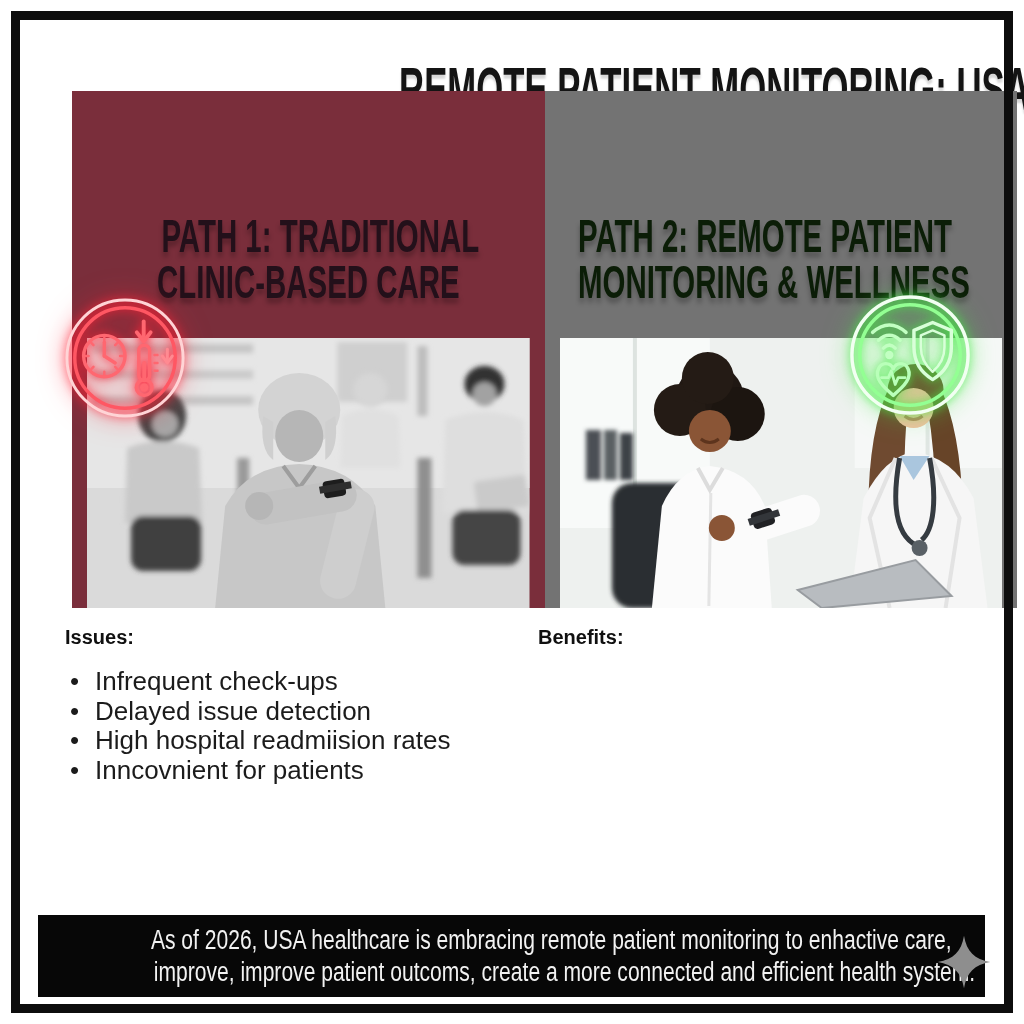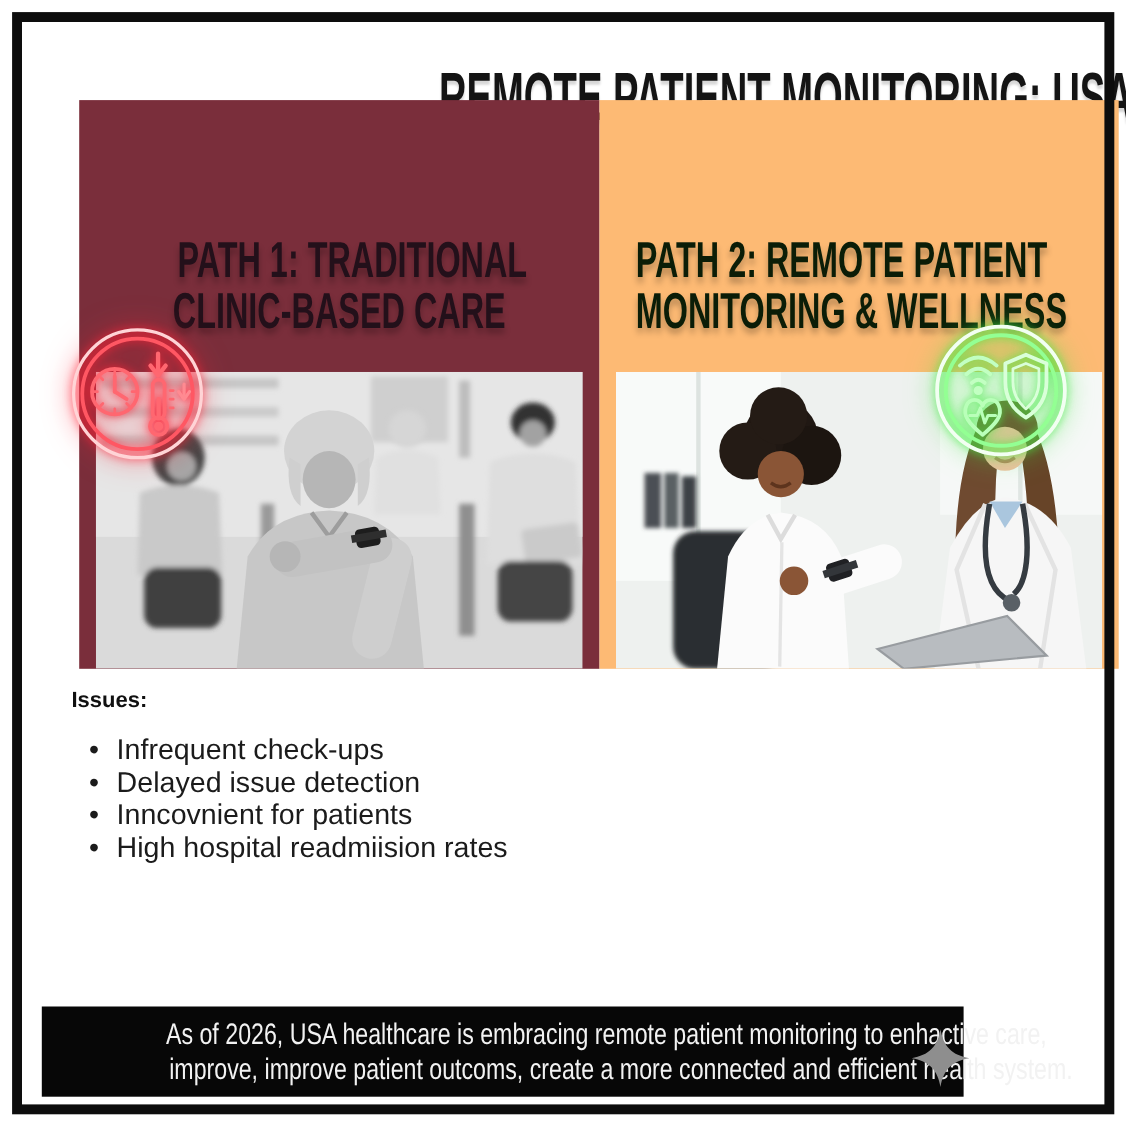--- a/index.html
+++ b/index.html
@@ -35,26 +35,26 @@
     filter:drop-shadow(0 0 4px rgba(255,35,55,.95)) drop-shadow(0 0 12px rgba(255,35,55,.55));}
   .neon-green{left:846px;top:291px;
     filter:drop-shadow(0 0 4px rgba(70,235,70,.95)) drop-shadow(0 0 12px rgba(70,235,70,.55));}
 
   
   .lists{position:absolute;left:65px;top:620px;width:925px;display:flex;color:#161616;}
   .col{box-sizing:border-box;}
   .col-issues{width:448px;}
   .col-benefits{width:452px;margin-left:25px;}
   .col h3{margin:0 0 13px 0;font-size:20px;line-height:34px;color:#101010;}
-  .col ul{list-style:none;margin:11px;padding:0;}
+  .col ul{list-style:none;margin:0;padding:0;}
   .col li{position:relative;padding-left:30px;font-size:26px;line-height:29.5px;color:#1b1b1b;}
   .col li::before{content:"\2022";position:absolute;left:5px;top:0;}
 
   
-  .banner{position:absolute;left:38px;top:915px;width:838px;height:82px;background:#070707;
+  .banner{position:absolute;left:38px;top:915px;width:947px;height:82px;background:#070707;
           display:flex;flex-direction:column;justify-content:center;text-align:center;z-index:5;}
   .banner p{margin:1px 0;font-size:27px;line-height:30px;color:#f2f2f2;}
   .banner .cond{display:inline-block;transform:scaleX(0.78);transform-origin:50% 50%;white-space:nowrap;}
   .sparkle{position:absolute;right:-7px;top:19px;width:56px;height:56px;z-index:6;}
 </style>
 </head>
 <body>
 
 <div class="page">
   <div class="frame"></div>
@@ -115,21 +115,21 @@
             <rect x="242" y="150" width="36" height="112" rx="18" transform="rotate(14 260 206)" fill="#cecece"></rect>
             <rect x="162" y="148" width="108" height="32" rx="16" transform="rotate(-10 216 164)" fill="#c2c2c2"></rect>
             <circle cx="172" cy="168" r="14" fill="#b6b6b6"></circle>
             <rect x="236" y="142" width="22" height="17" rx="4" fill="#1d1d1d" transform="rotate(-10 247 150)"></rect>
             <rect x="232" y="146" width="32" height="7" fill="#2e2e2e" transform="rotate(-10 248 149)"></rect>
           </g>
         </svg>
       </div>
     </section>
 
-    <section class="panel panel-right" style="background:#fdba74;">
+    <section class="panel panel-right" style="background:#737373;">
       <h2 class="panel-header">
         <span class="line"><span class="cond">PATH 2: REMOTE PATIENT</span></span>
         <span class="line"><span class="cond">MONITORING &amp; WELLNESS</span></span>
       </h2>
       <div class="photo">
         <svg viewBox="0 0 443 270" preserveAspectRatio="none" aria-hidden="true">
           <defs>
             <filter id="blurR" x="-20%" y="-20%" width="140%" height="140%">
                 <feGaussianBlur stdDeviation="2"></feGaussianBlur>
               </filter>
@@ -233,25 +233,26 @@
       </g>
     </g>
   </svg>
 
   <div class="lists">
     <div class="col col-issues">
       <h3>Issues:</h3>
       <ul>
         <li>Infrequent check-ups</li>
         <li>Delayed issue detection</li>
+        <li>High hospital readmiision rates</li>
         <li>Inncovnient for patients</li>
-        <li>High hospital readmiision rates</li>
       </ul>
     </div>
     <div class="col col-benefits">
+      <h3>Benefits:</h3>
     </div>
   </div>
 
   <footer class="banner">
     <p><span class="cond">As of 2026, USA healthcare is embracing remote patient monitoring to enhactive care,</span></p>
     <p><span class="cond">improve, improve patient outcoms, create a more connected and efficient health system.</span></p>
     <svg class="sparkle" viewBox="0 0 64 64" aria-hidden="true">
       <path d="M32 2 C35 20 44 29 62 32 C44 35 35 44 32 62 C29 44 20 35 2 32 C20 29 29 20 32 2 Z" fill="#8e8e8e"></path>
     </svg>
   </footer>

